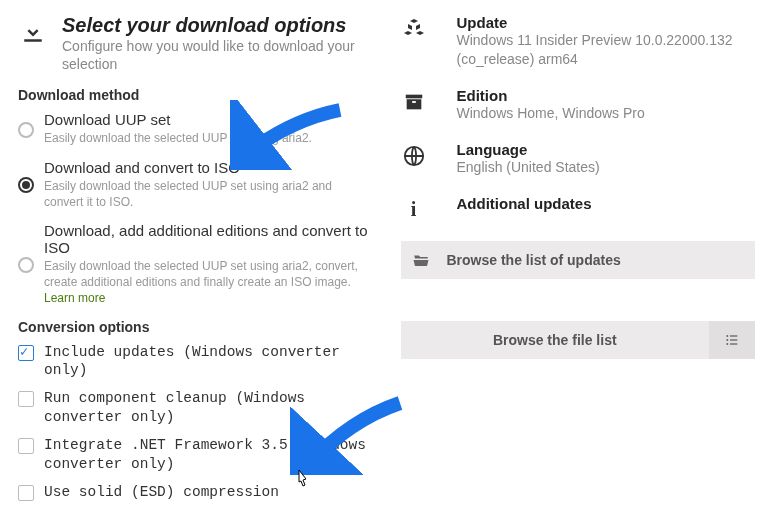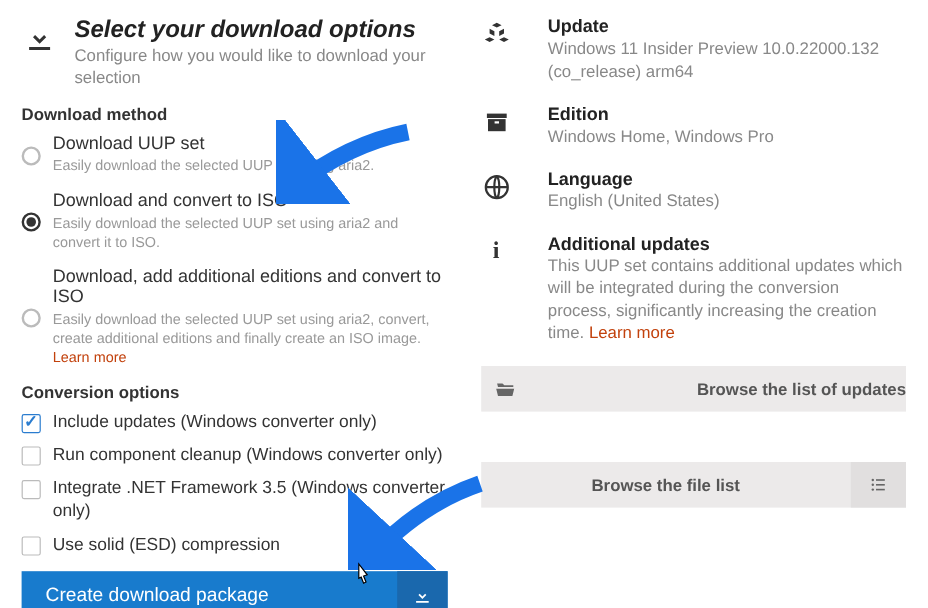--- a/index.html
+++ b/index.html
@@ -12,37 +12,37 @@
   .header-title { font-size: 20px; font-weight: 700; color: #222; font-style: italic; }
   .header-sub { font-size: 14px; color: #888; line-height: 1.3; }
   .section-title { font-size: 14px; font-weight: 700; color: #333; margin: 10px 0 8px 0; }
   .radio-item { display: flex; align-items: center; gap: 10px; margin-bottom: 12px; }
   .radio { width: 16px; height: 16px; border: 2px solid #bbb; border-radius: 50%; flex: 0 0 16px; margin-top: 2px; position: relative; }
   .radio.selected { border-color: #333; }
   .radio.selected::after { content: ""; position: absolute; top: 2px; left: 2px; width: 8px; height: 8px; background: #333; border-radius: 50%; }
   .radio-body { flex: 1; }
   .radio-title { font-size: 15px; color: #333; }
   .radio-desc { font-size: 12px; color: #999; line-height: 1.35; margin-top: 2px; }
-  .link { color: #c2410c; text-decoration: none; cursor: pointer; }
-  .check-item { display: flex; align-items: flex-start; gap: 10px; margin-bottom: 9px; }
+  .link { color: #4d7c0f; text-decoration: none; cursor: pointer; }
+  .check-item { display: flex; align-items: flex-start; gap: 10px; margin-bottom: 9px; font-family: Liberation Mono, monospace; }
   .checkbox { width: 16px; height: 16px; border: 1.5px solid #bbb; border-radius: 2px; flex: 0 0 16px; margin-top: 2px; position: relative; }
   .checkbox.checked { border-color: #2a7ccf; background: #fff; }
   .checkbox.checked::after { content: "✓"; position: absolute; top: -3px; left: 1px; font-size: 14px; font-weight: 700; color: #2a7ccf; }
   .check-label { font-size: 14.5px; color: #333; line-height: 1.3; }
   .big-btn { display: flex; align-items: center; background: #187bcd; color: #fff; height: 42px; margin-top: 12px; cursor: pointer; position: relative; }
   .big-btn-label { flex: 1; text-align: left; font-size: 16px; font-weight: 400; margin-left: 20px; }
   .big-btn-icon { width: 42px; height: 42px; background: #1a68ad; display: flex; align-items: center; justify-content: center; }
   .info-row { display: flex; align-items: flex-start; gap: 30px; margin-bottom: 18px; }
   .info-icon { width: 26px; height: 26px; flex: 0 0 26px; display: flex; align-items: center; justify-content: center; margin-top: 2px; }
   .info-body { flex: 1; }
   .info-title { font-size: 15px; font-weight: 700; color: #222; }
   .info-val { font-size: 14px; color: #888; line-height: 1.35; }
   .grey-btn { display: flex; align-items: center; background: #eceaea; color: #555; height: 38px; cursor: pointer; margin-top: 8px; }
   .grey-btn-icon { width: 40px; display: flex; align-items: center; justify-content: center; }
-  .grey-btn-label { flex: 1; text-align: right; padding-left: 6px; font-size: 14px; font-weight: 600; }
+  .grey-btn-label { flex: 1; text-align: left; padding-left: 6px; font-size: 14px; font-weight: 600; }
   .grey-btn.center .grey-btn-label { text-align: center; padding-left: 0; }
   .grey-btn.center .grey-btn-icon.right { width: 46px; background: #e1dfdf; height: 100%; }
   .arrow { position: absolute; pointer-events: none; }
   .cursor { position: absolute; left: 293px; top: 468px; font-size: 16px; color: #000; pointer-events: none; }
 </style>
 </head>
 <body>
 
 <div class="container">
 
@@ -152,21 +152,20 @@
         <div class="info-title">Language</div>
         <div class="info-val">English (United States)</div>
       </div>
     </div>
 
 
     <div class="info-row">
       <div class="info-icon" style="font-weight:700; font-size:20px; font-family:serif;">i</div>
       <div class="info-body">
         <div class="info-title">Additional updates</div>
-        <div class="info-val"><span>This UUP set contains additional updates which will be integrated during the conversion process, significantly increasing the creation time. </span><span class="link">Learn more</span></div>
       </div>
     </div>
 
     <div class="grey-btn">
       <div class="grey-btn-icon">
         <svg viewBox="0 0 24 24" width="18" height="18" fill="#666">
             <path d="M3 6h6l2 2h10v2H4l-1-4zm-1 6h20l-2 8H4l-2-8z"></path>
           </svg>
       </div>
       <div class="grey-btn-label">Browse the list of updates</div>

